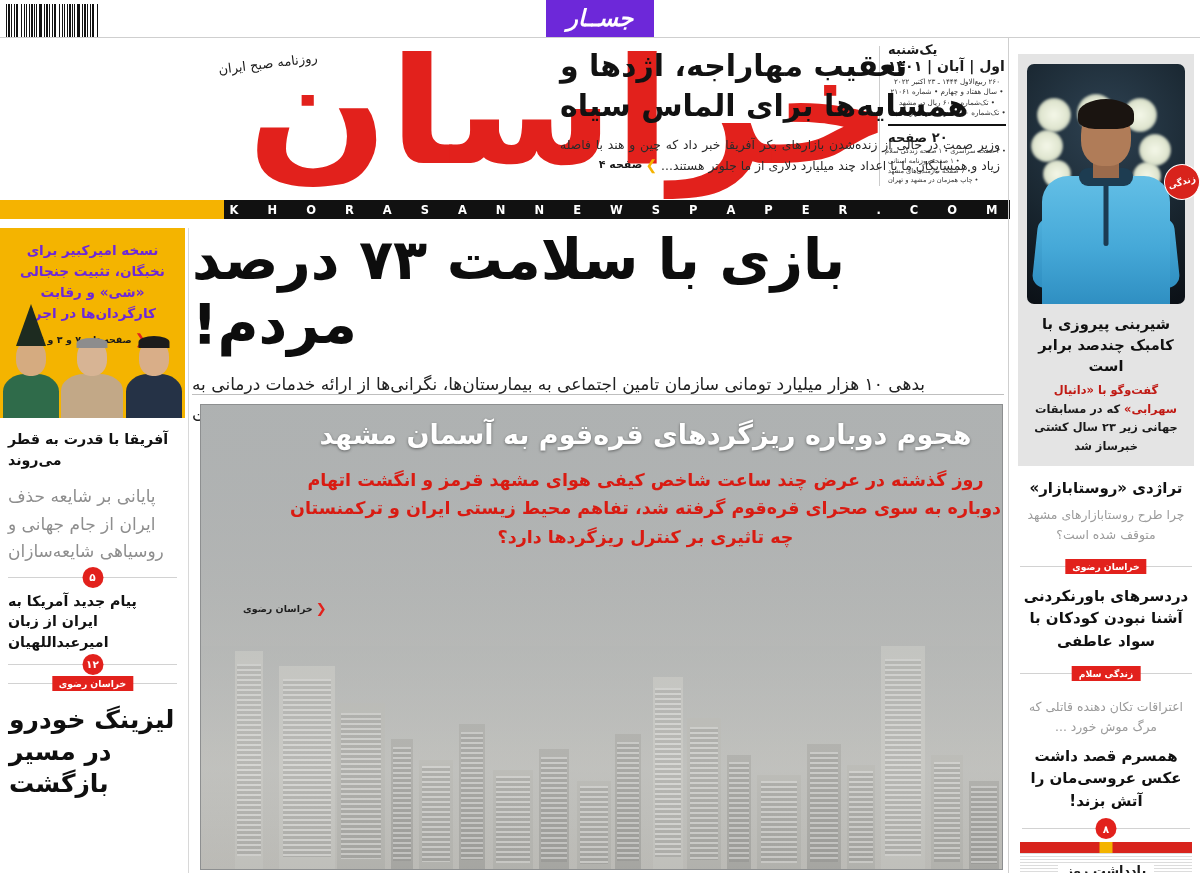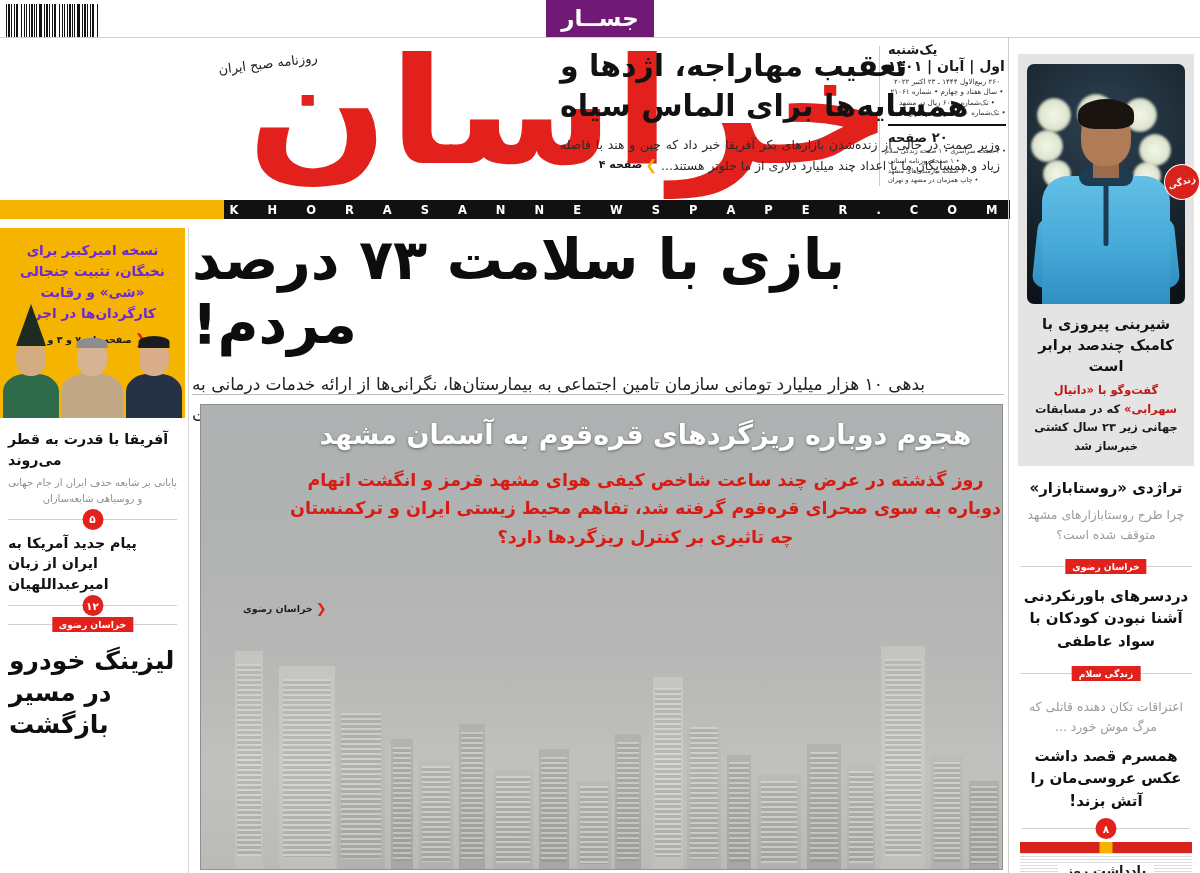--- a/index.html
+++ b/index.html
@@ -18,22 +18,22 @@
 
   
   .top-strip {
     position: absolute; top: 0; left: 0;
     width: 1200px; height: 38px;
     background: #ffffff;
   }
   .jasar-badge {
     position: absolute; top: 0; left: 546px;
     width: 108px; height: 37px;
-    background: #701a75;
-    display: flex; align-items: center; justify-content: center;
+    background: #6d28d9;
+    display: flex; align-items: center; justify-content: center; font-style: italic;
   }
   .jasar-badge span {
     color: #ffffff; font-size: 23px; font-weight: bold;
     letter-spacing: 1px; line-height: 1;
   }
   .jasar-tail {
     position: absolute; top: 37px; left: 630px;
     width: 0; height: 0;
     border-left: 9px solid transparent;
     border-top: 9px solid #f6c9ce;
@@ -316,23 +316,23 @@
     width: 31px; height: 12px; border-radius: 50% 50% 0 0;
     background: #1c1c1c;
   }
 
   .news-item { padding: 11px 8px 9px 8px; direction: rtl; text-align: left; }
   .news-item h4 {
     font-size: 14.2px; font-weight: bold; color: #111;
     line-height: 1.45; text-align: left;
   }
   .news-item p {
-    margin-top: 5px;
-    font-size: 10px; color: #8e8e8e; line-height: 1.62;
-    text-align: center; direction: rtl;
+    margin-top: 13px;
+    font-size: 17px; color: #8e8e8e; line-height: 1.62;
+    text-align: left; direction: rtl;
   }
   .sep { position: relative; height: 1px; background: #d2d2d2; margin: 2px 8px; }
   .sep .bubble {
     position: absolute; top: -10px; left: 50%;
     transform: translateX(-50%);
     width: 21px; height: 21px; border-radius: 50%;
     background: #e2211c; color: #fff;
     font-size: 10.5px; font-weight: bold;
     display: flex; align-items: center; justify-content: center;
   }

